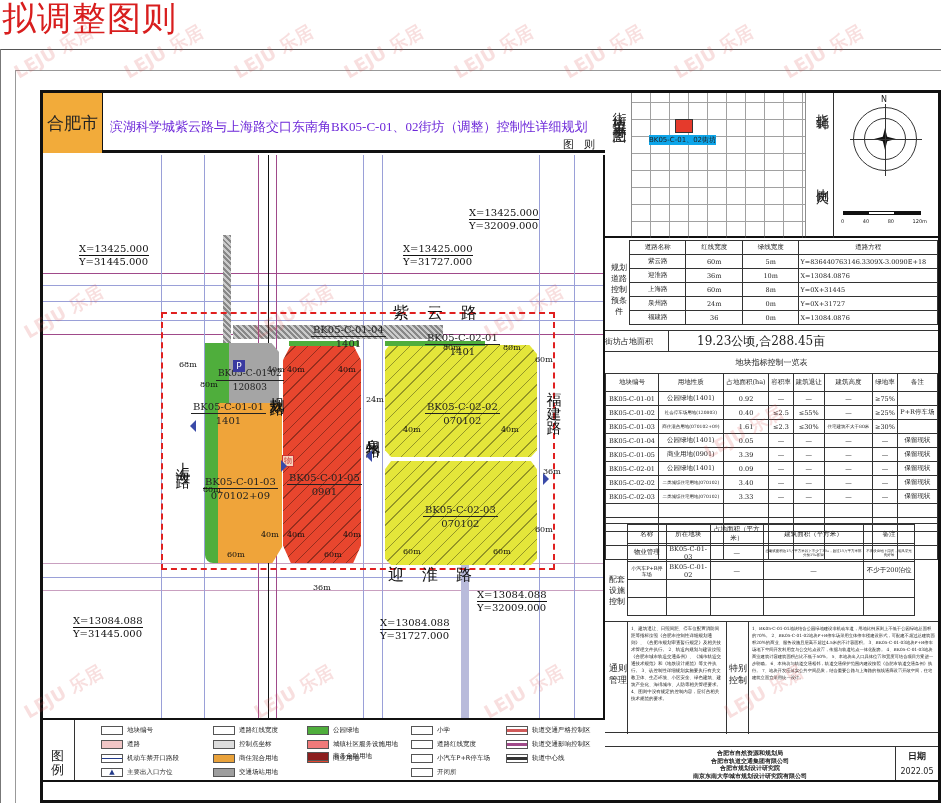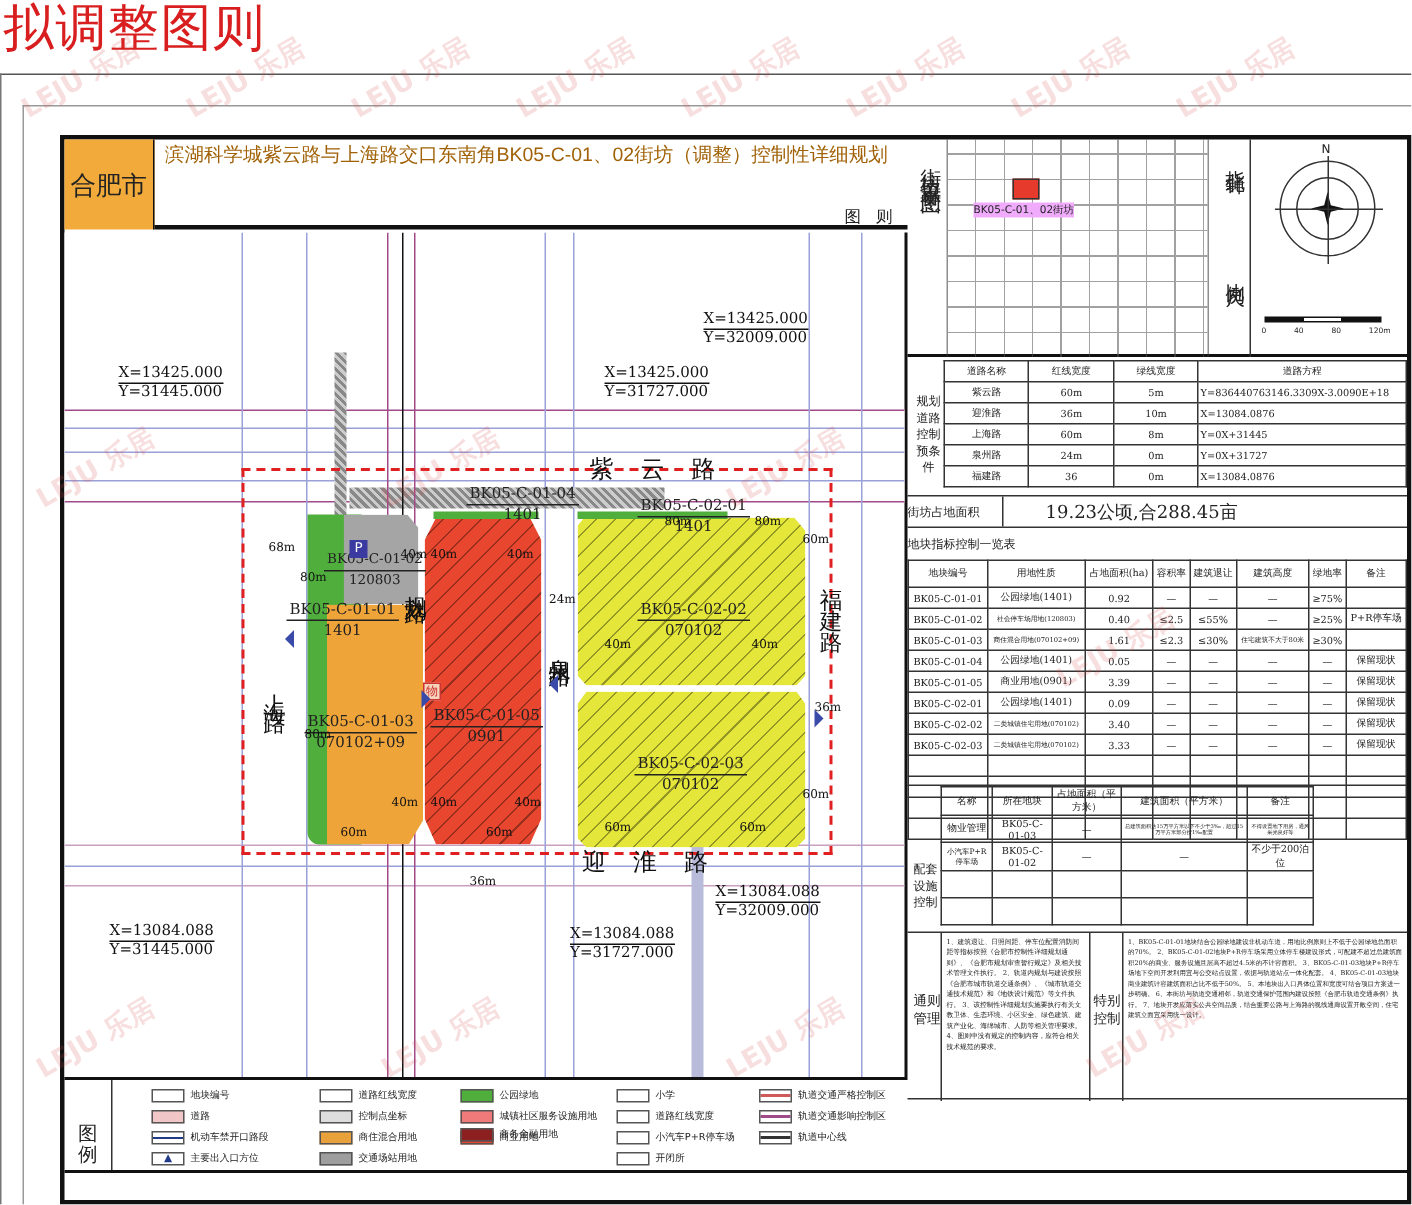--- a/index.html
+++ b/index.html
@@ -5,21 +5,21 @@
 *{box-sizing:border-box;margin:0;padding:0}
 body{width:941px;height:803px;background:#fff;position:relative;overflow:hidden;font-family:"DejaVu Serif","Liberation Serif",serif;color:#222}
 .abs{position:absolute}
 .top-title{left:2px;top:-4px;font-size:34px;color:#d81e1e;font-family:"DejaVu Serif",serif;letter-spacing:1px}
 .hr-top{left:0;top:49px;width:941px;height:1px;background:#555}
 .outer-frame{left:0;top:49px;width:941px;height:754px;border-left:1px solid #777}
 .paper{left:15px;top:70px;width:926px;height:733px;border-top:1px solid #999;border-left:1px solid #999}
 .frame{left:40px;top:90px;width:901px;height:713px;border:3px solid #111}
 .city{left:43px;top:93px;width:60px;height:60px;background:#f2ab3a;color:#222;font-size:17px;display:flex;align-items:center;justify-content:center;font-family:"DejaVu Sans",sans-serif;border-right:1px solid #111}
 .title-box{left:103px;top:93px;width:502px;height:60px;border-bottom:3px solid #111}
-.title{left:110px;top:94px;font-size:13px;font-family:Liberation Sans, sans-serif;color:#a16207}
+.title{left:110px;top:118px;font-size:13px;font-family:Liberation Serif, serif;color:#6d28d9}
 .subtitle{left:563px;top:137px;font-size:11px;letter-spacing:10px}
 .map{left:43px;top:155px;width:562px;height:563px;overflow:hidden;background:#fff;border-right:2px solid #111}
 .right{left:605px;top:93px;width:333px;height:707px}
 .vtext{writing-mode:vertical-rl;font-size:14px;font-family:"DejaVu Sans",sans-serif;letter-spacing:2px}
 table{border-collapse:collapse;font-size:6.5px;width:100%}
 td,th{border:1px solid #333;text-align:center;font-weight:normal;padding:0 1px;height:14px}
 .legend{left:43px;top:718px;width:562px;height:62px;border-top:2px solid #111}
 .leg-item{position:absolute;font-size:6.5px;display:flex;align-items:center;gap:4px;font-family:"DejaVu Sans",sans-serif}
 .sw{width:22px;height:9px;border:1px solid #555;display:inline-block}
 .bottom-strip{left:43px;top:780px;width:895px;height:20px;border-top:2px solid #111}
@@ -150,21 +150,21 @@
     </div>
 </div>
 
 <div class="abs right">
 
   <div class="abs" style="left:0;top:0;width:333px;height:145px;border-bottom:2px solid #111">
     <div class="abs vtext" style="left:6px;top:8px;font-size:14px;letter-spacing:3px">街坊位置示意图</div>
     <div class="abs" style="left:26px;top:0;width:175px;height:145px;border-left:1px solid #333;border-right:1px solid #333;background:
       repeating-linear-gradient(0deg,transparent 0 16px,#555 16px 17px),repeating-linear-gradient(90deg,transparent 0 18px,#555 18px 19px);opacity:.55"></div>
     <div class="abs" style="left:70px;top:26px;width:18px;height:14px;background:#e53a2c;border:1px solid #333"></div>
-    <div class="abs" style="left:44px;top:42px;font-size:7px;background:#f0abfc;font-family:'DejaVu Sans',sans-serif">BK05-C-01、02街坊</div>
+    <div class="abs" style="left:44px;top:42px;font-size:7px;background:#0ea5e9;font-family:'DejaVu Sans',sans-serif">BK05-C-01、02街坊</div>
     <div class="abs vtext" style="left:208px;top:10px;font-size:13px">指北针</div>
     <div class="abs vtext" style="left:208px;top:85px;font-size:13px">比例尺</div>
     <div class="abs" style="left:228px;top:0;width:1px;height:145px;background:#333"></div>
     <div class="abs" style="left:248px;top:14px;width:64px;height:64px;border:1px solid #333;border-radius:50%">
       <div class="abs" style="left:10px;top:10px;width:42px;height:42px;border:1px solid #333;border-radius:50%"></div>
       <div class="abs" style="left:20px;top:20px;width:22px;height:22px;background:#111;clip-path:polygon(50% 0,60% 40%,100% 50%,60% 60%,50% 100%,40% 60%,0 50%,40% 40%)"></div>
       <div class="abs" style="left:-4px;top:31px;width:72px;height:1px;background:#333"></div>
       <div class="abs" style="left:31px;top:-4px;width:1px;height:72px;background:#333"></div>
     </div>
     <div class="abs" style="left:276px;top:2px;font-size:8px;font-family:'DejaVu Sans',sans-serif">N</div>
@@ -219,21 +219,21 @@
           </tr>
     </tbody>
       </table>
   </div>
 
   <div class="abs" style="left:0;top:237px;width:333px;height:22px;border-top:1px solid #333;border-bottom:1px solid #333;display:flex;align-items:center">
     <div style="width:64px;font-size:8px;text-align:left;border-right:1px solid #333;height:100%;line-height:22px">街坊占地面积</div>
     <div style="padding-left:28px;font-size:12px">19.23公顷,合288.45亩</div>
   </div>
 
-  <div class="abs" style="left:0;top:262px;width:333px;font-size:8px;line-height:16px">地块指标控制一览表</div>
+  <div class="abs" style="left:0;top:262px;width:333px;text-align:center;font-size:8px;line-height:16px">地块指标控制一览表</div>
   <table class="abs" style="left:0;top:280px;width:333px">
     <tbody>
         <tr style="height:18px">
           <th>地块编号</th>
           <th>用地性质</th>
           <th>占地面积(ha)</th>
           <th>容积率</th>
           <th>建筑退让</th>
           <th>建筑高度</th>
           <th>绿地率</th>
@@ -357,21 +357,21 @@
           <td></td>
           <td></td>
           <td></td>
           <td></td>
         </tr>
   </tbody>
     </table>
 
   <div class="abs" style="left:0;top:430px;width:333px;height:95px;border-top:1px solid #333">
     <div class="abs" style="left:2px;top:50px;width:20px;font-size:8px;text-align:center;line-height:11px">配套设施控制</div>
-    <table class="abs" style="left:22px;top:0;width:249px">
+    <table class="abs" style="left:22px;top:0;width:288px">
       <tbody>
           <tr style="height:18px">
             <th>名称</th>
             <th>所在地块</th>
             <th>占地面积（平方米）</th>
             <th>建筑面积（平方米）</th>
             <th>备注</th>
           </tr>
       <tr style="height:18px">
             <td>物业管理</td>
@@ -405,20 +405,32 @@
       </table>
   </div>
 
   <div class="abs" style="left:0;top:528px;width:333px;height:112px;border-top:1px solid #333;border-bottom:1px solid #333">
     <div class="abs" style="left:2px;top:40px;width:20px;font-size:9px;text-align:right;line-height:12px">通则管理</div>
     <div class="abs" style="left:22px;top:0;width:100px;height:112px;border-left:1px solid #333;border-right:1px solid #333;font-size:4.5px;line-height:7px;padding:3px;overflow:hidden">1、建筑退让、日照间距、停车位配置消防间距等指标按照《合肥市控制性详细规划通则》、《合肥市规划审查暂行规定》及相关技术管理文件执行。 2、轨道内规划与建设按照《合肥市城市轨道交通条例》、《城市轨道交通技术规范》和《地铁设计规范》等文件执行。 3、该控制性详细规划实施要执行有关文教卫体、生态环境、小区安全、绿色建筑、建筑产业化、海绵城市、人防等相关管理要求。 4、图则中没有规定的控制内容，应符合相关技术规范的要求。</div>
     <div class="abs" style="left:123px;top:40px;width:20px;font-size:9px;text-align:center;line-height:12px">特别控制</div>
     <div class="abs" style="left:143px;top:0;width:190px;height:112px;border-left:1px solid #333;font-size:4.3px;line-height:7px;padding:3px;overflow:hidden">1、BK05-C-01-01地块结合公园绿地建设非机动车道，用地比例原则上不低于公园绿地总面积的70%。 2、BK05-C-01-02地块P+R停车场采用立体停车楼建设形式，可配建不超过总建筑面积20%的商业、服务设施且层高不超过4.5米的不计容面积。 3、BK05-C-01-03地块P+R停车场地下空间开发利用宜与公交站点设置，依据与轨道站点一体化配套。 4、BK05-C-01-03地块商业建筑计容建筑面积占比不低于50%。 5、本地块出入口具体位置和宽度可结合项目方案进一步明确。 6、本街坊与轨道交通相邻，轨道交通保护范围内建设按照《合肥市轨道交通条例》执行。 7、地块开发应落实公共空间品质，结合重要公路与上海路的视线通廊设置开敞空间，住宅建筑立面宜采用统一设计。</div>
   </div>
 
+  <div class="abs" style="left:0;top:653px;width:333px;height:35px;border-top:1px solid #333;border-bottom:1px solid #333">
+    <div class="abs" style="left:0;top:2px;width:290px;font-size:6px;text-align:center;line-height:7.5px;font-family:'DejaVu Sans',sans-serif;font-weight:bold">
+      <div>合肥市自然资源和规划局</div>
+      <div>合肥市轨道交通集团有限公司</div>
+      <div>合肥市规划设计研究院</div>
+      <div>南京东南大学城市规划设计研究院有限公司</div>
+    </div>
+    <div class="abs" style="left:290px;top:0;width:43px;height:35px;border-left:1px solid #333;text-align:center;font-family:'DejaVu Sans',sans-serif">
+      <div style="font-size:9px;font-weight:bold;margin-top:3px">日期</div>
+      <div style="font-size:8px;margin-top:4px">2022.05</div>
+    </div>
+  </div>
 </div>
 
 <div class="abs legend">
   <div class="abs" style="left:0;top:0;width:32px;height:60px;border-right:1px solid #333;font-size:13px;writing-mode:vertical-rl;text-align:center;letter-spacing:14px;padding-top:6px;padding-right:8px">图例</div>
   <div class="leg-item" style="left:58px;top:6px">
       <span class="sw" style="background:#fff"></span>
       <span>地块编号</span>
     </div>
   <div class="leg-item" style="left:58px;top:20px">
       <span class="sw" style="background:#f1c6c6"></span>

